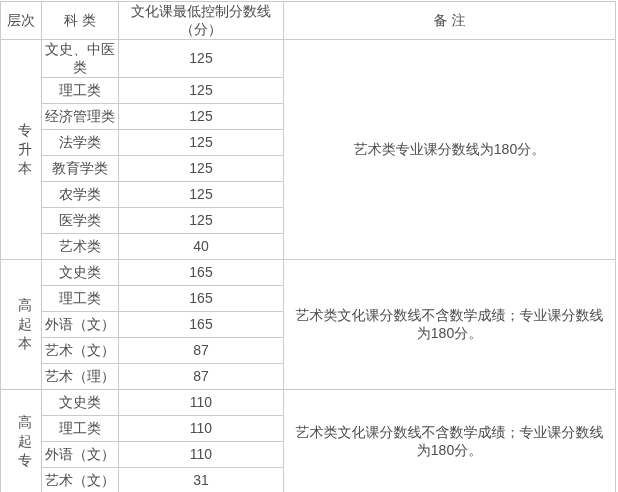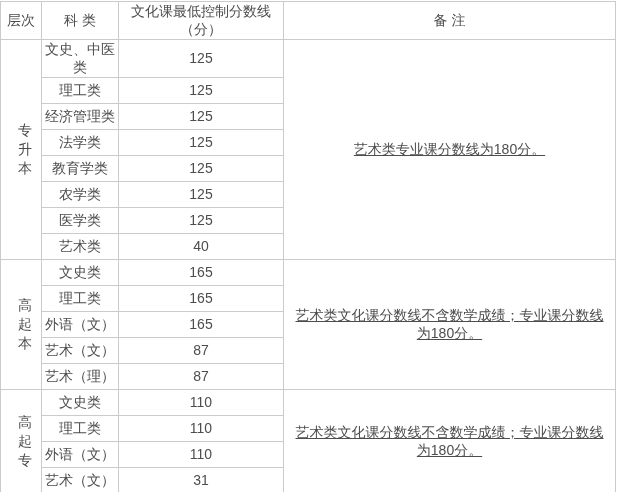--- a/index.html
+++ b/index.html
@@ -45,21 +45,20 @@
   th[data-name="header-score-line"] span{
     display:inline-block;
     max-width:150px;
   }
   td.level-cell{
     padding:0 17px;
     line-height:1.35;
   }
   td.remark-cell{
     padding:1px 6px;
-    text-decoration:underline;
   }
 </style>
 </head>
 <body>
 
 <table class="score-table" data-name="score-table">
   <colgroup>
     <col class="col-level">
     <col class="col-category">
     <col class="col-score">

